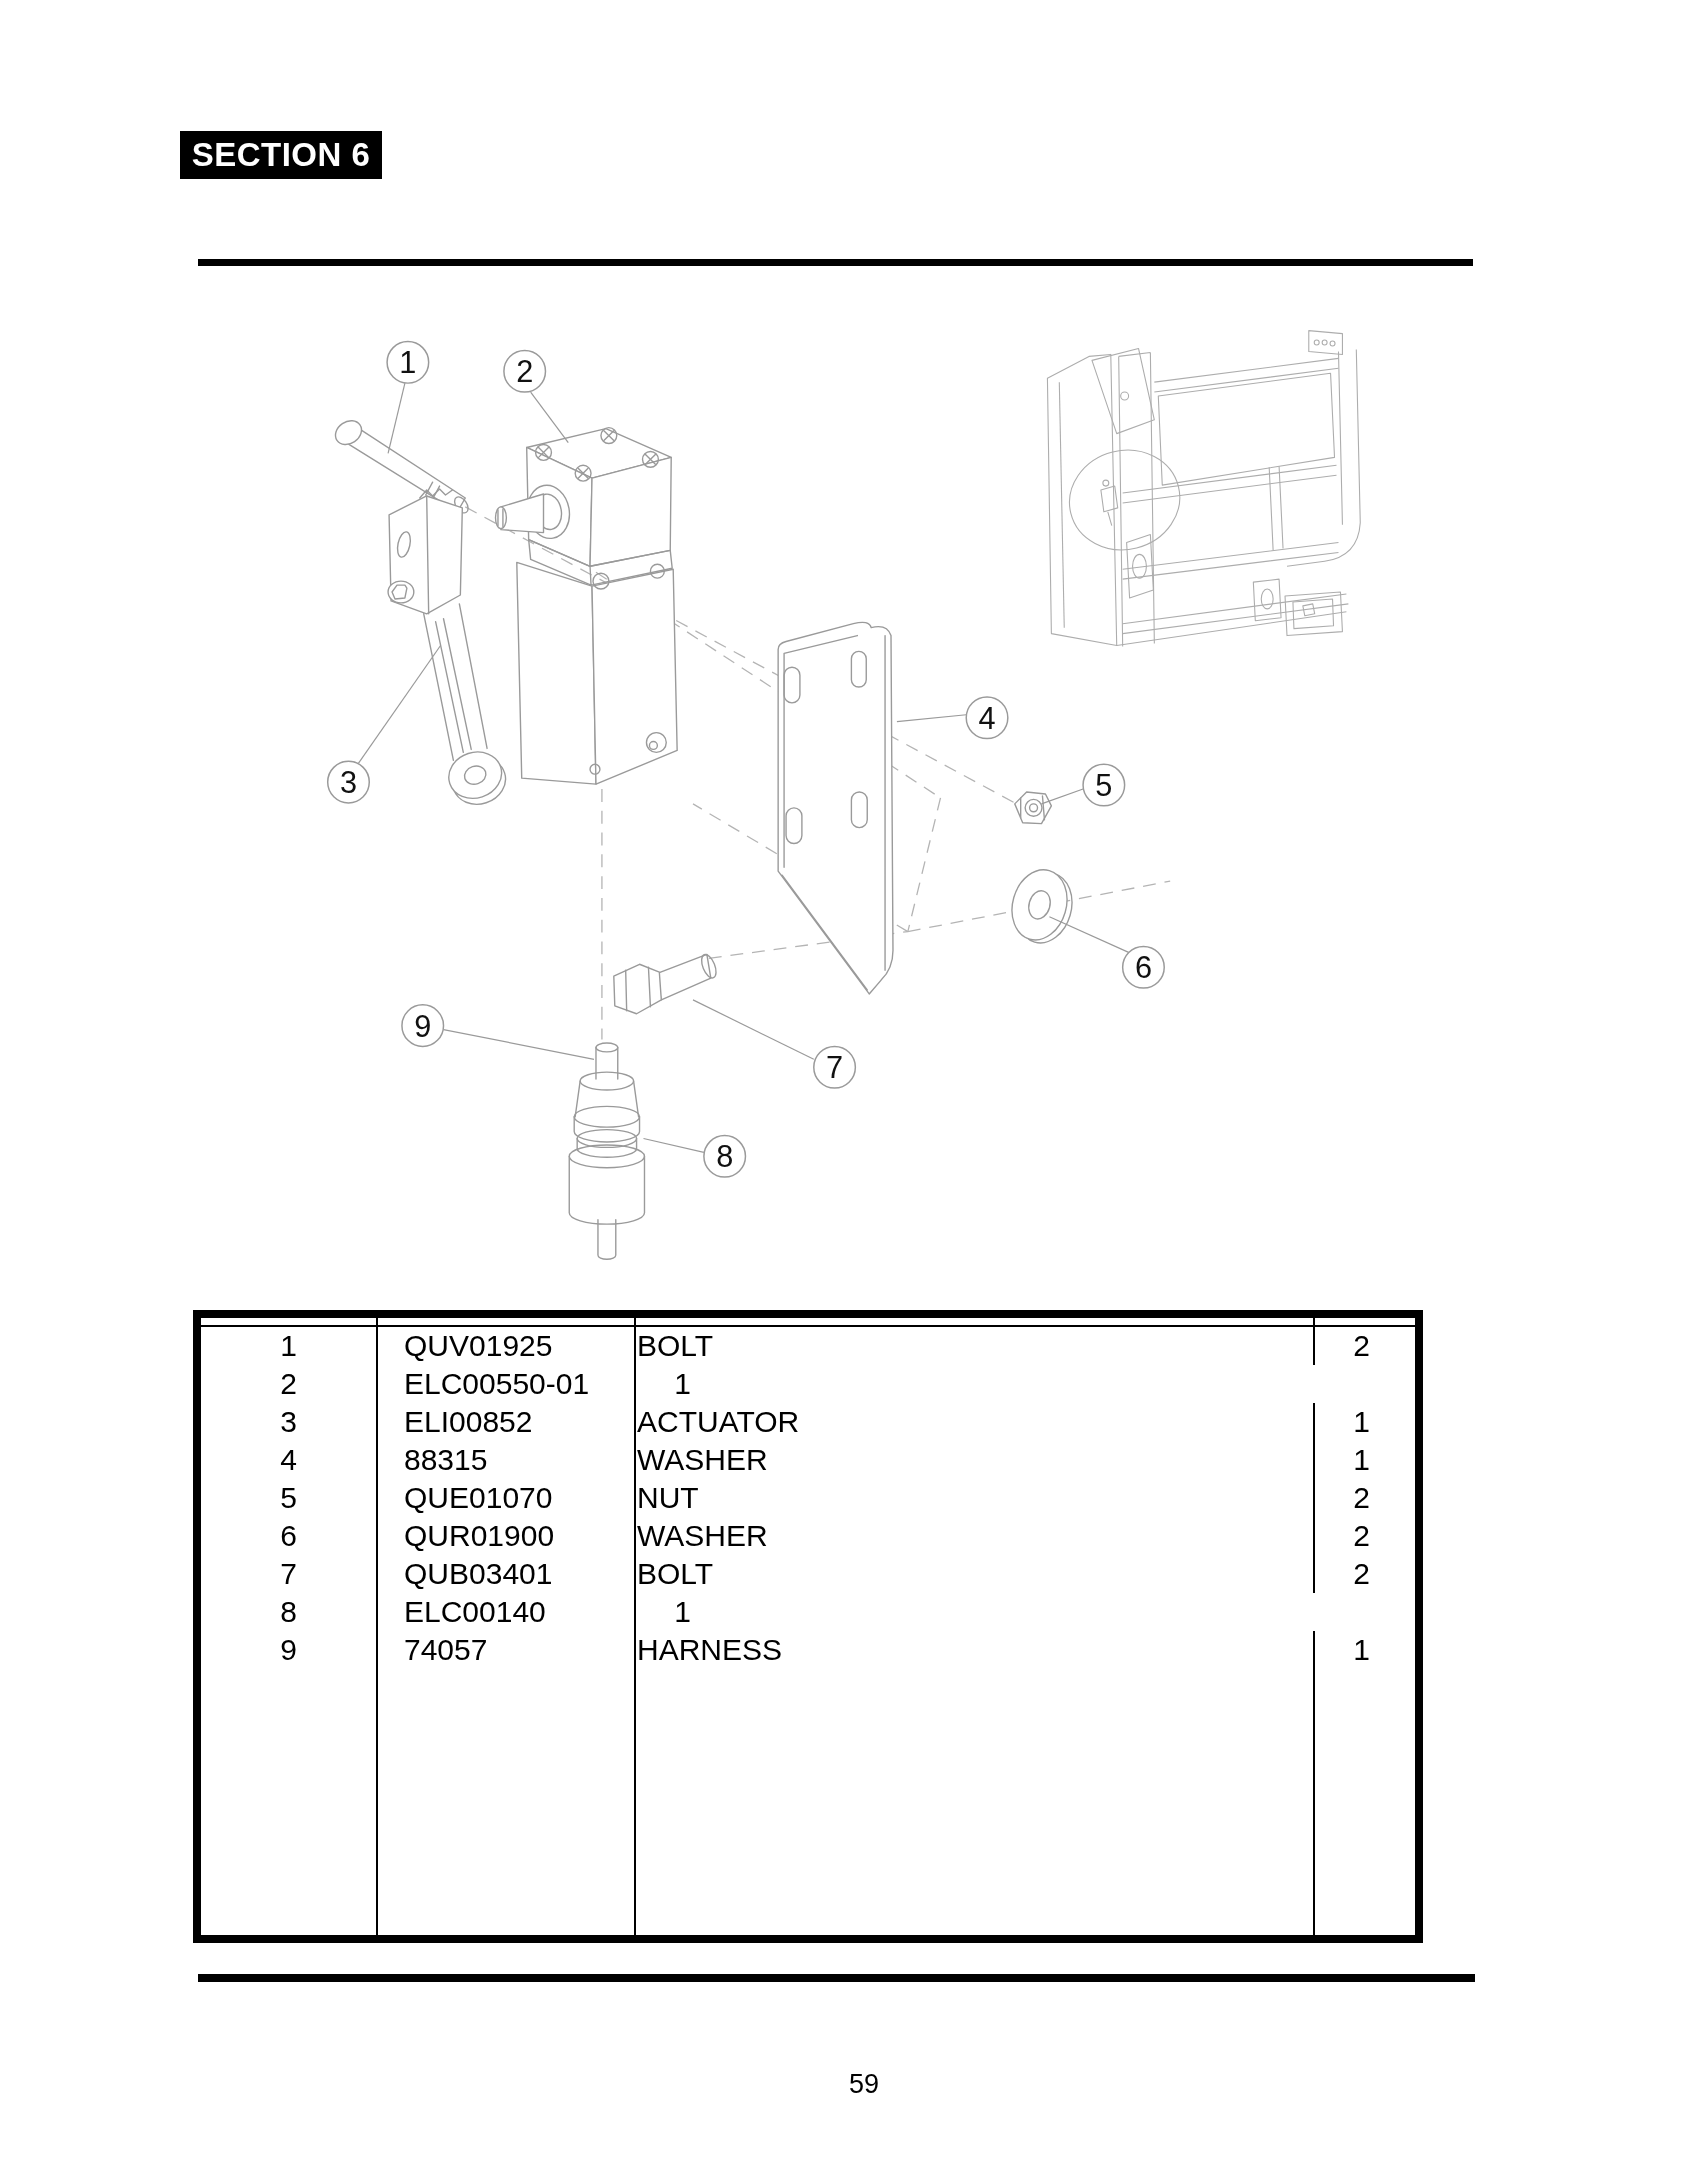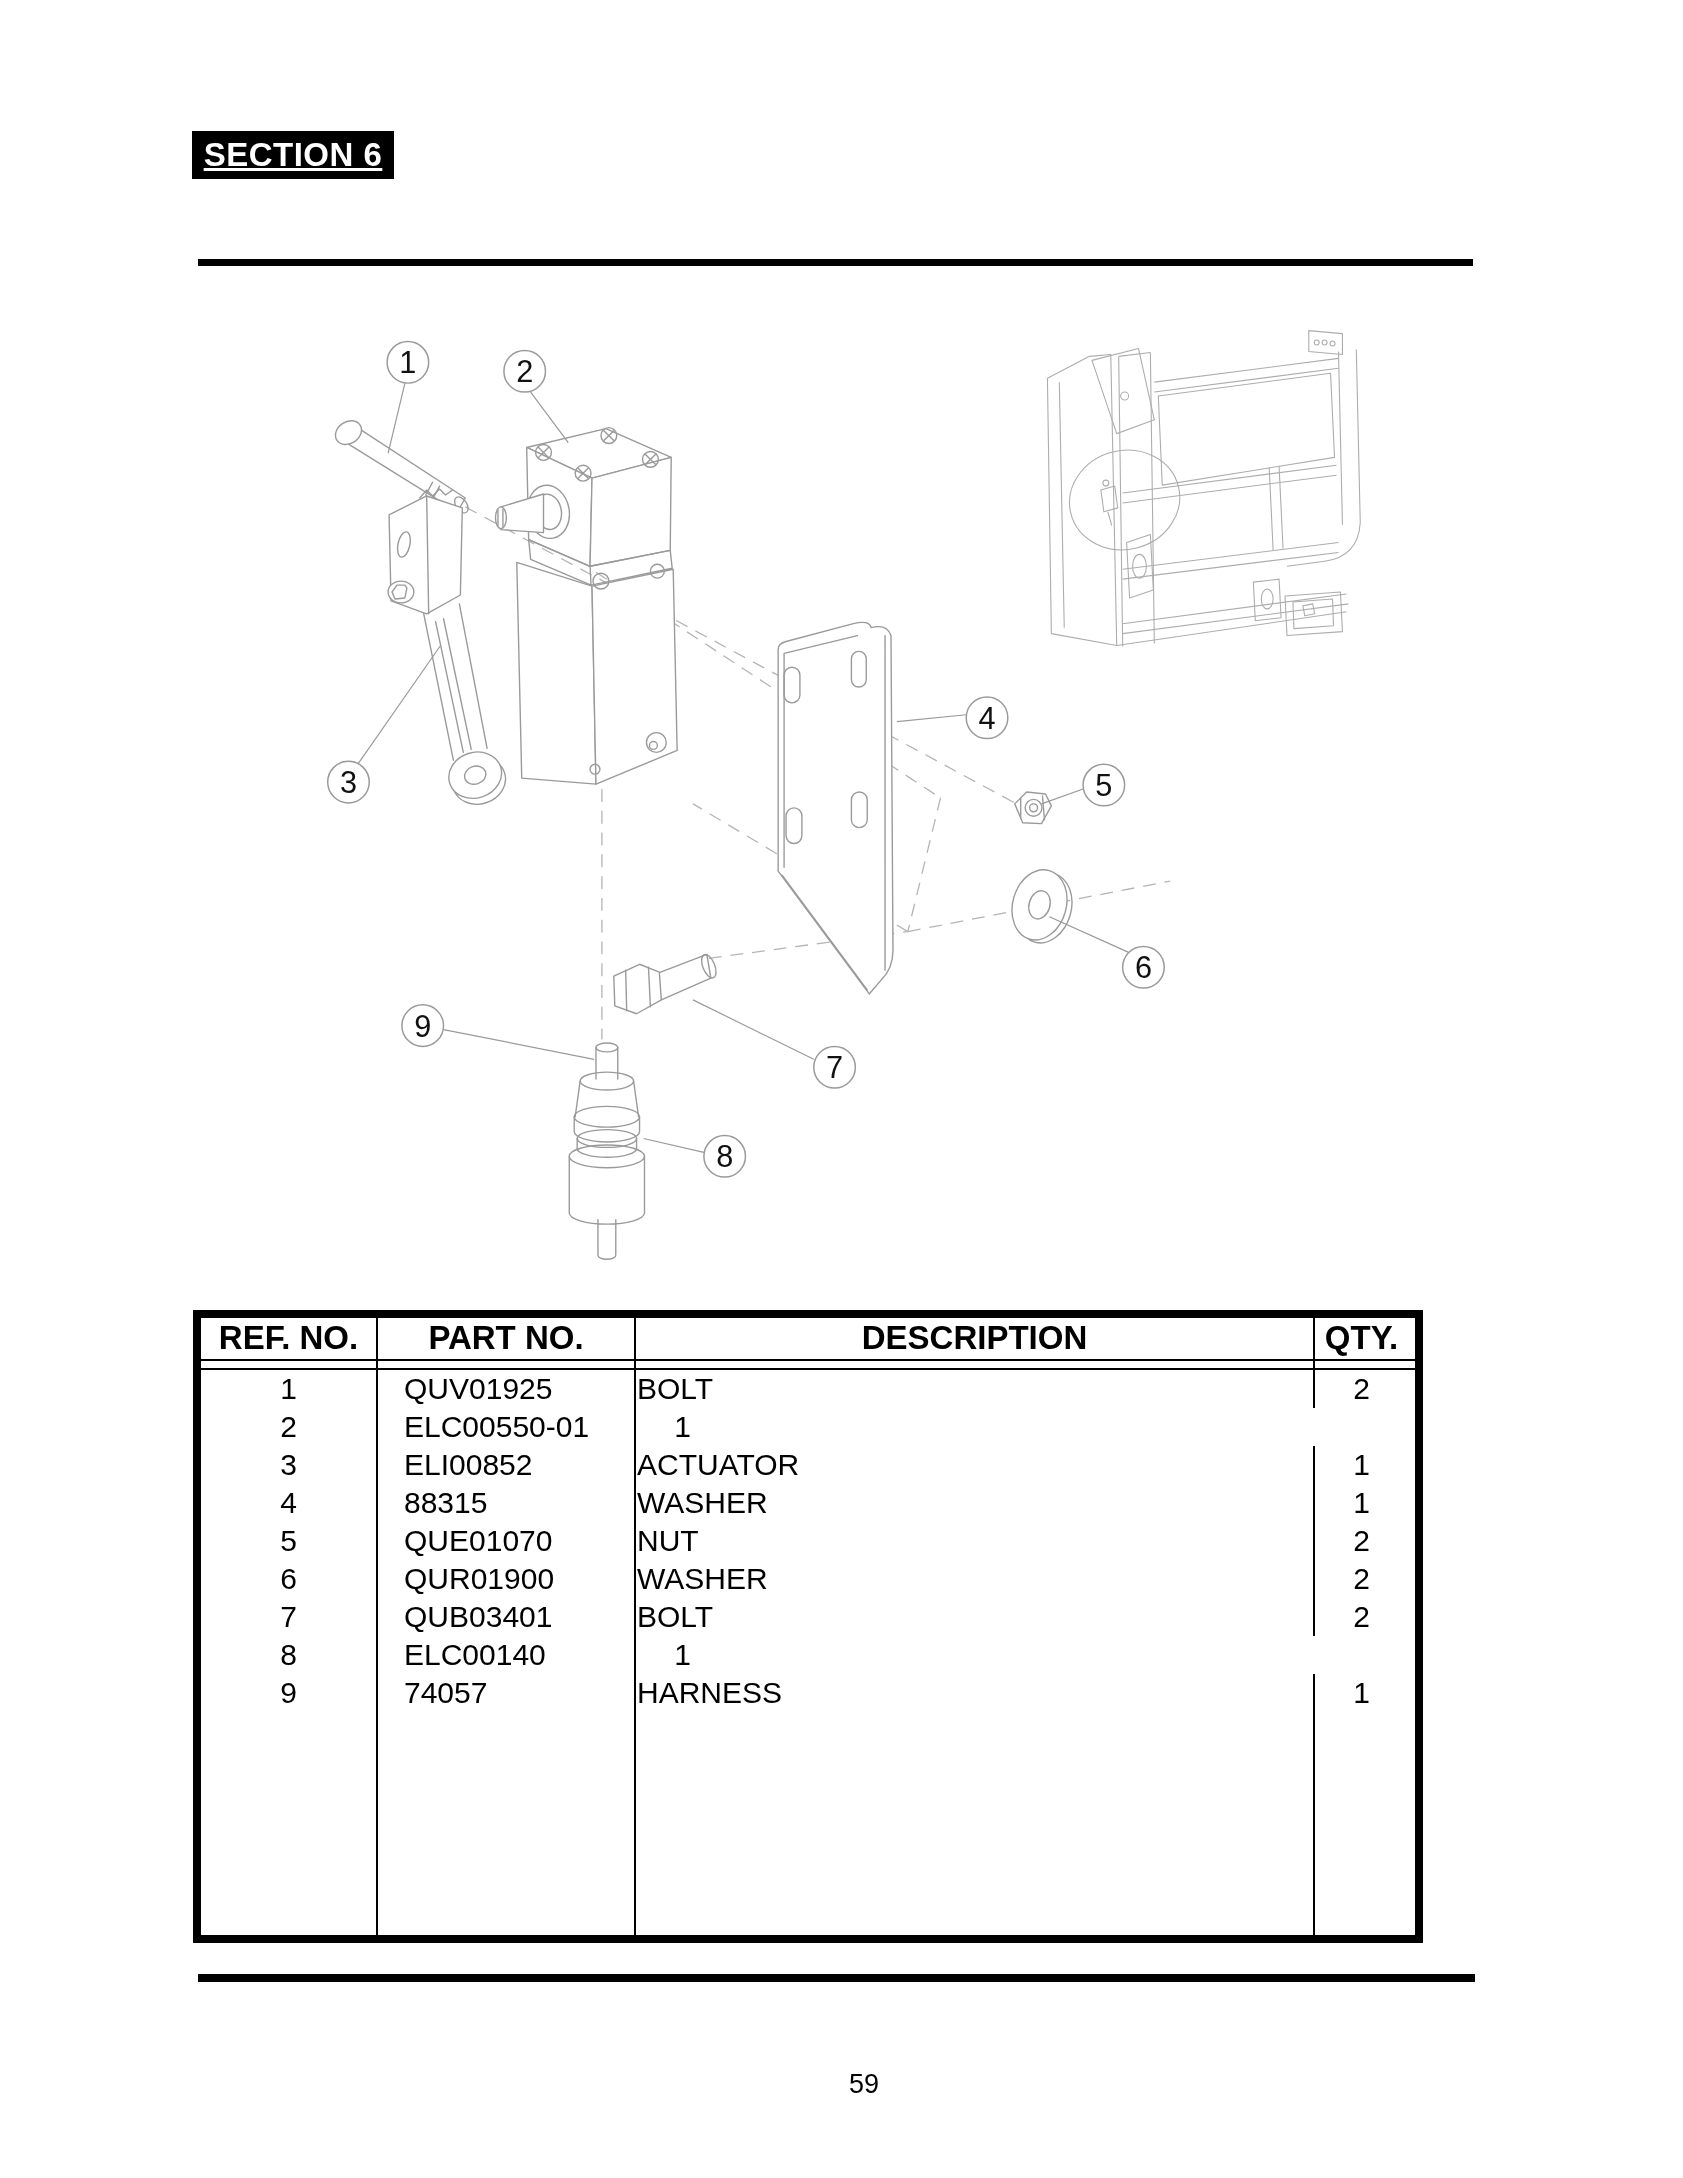--- a/index.html
+++ b/index.html
@@ -1,21 +1,21 @@
 <!DOCTYPE html>
 <html><head>
 <meta charset="utf-8">
 <style>
   html,body{margin:0;padding:0;background:#fff;}
   #page{position:relative;width:1683px;height:2178px;background:#ffffff;overflow:hidden;
         font-family:"Liberation Sans",sans-serif;color:#000;}
 
-  .badge{position:absolute;left:192px;top:131px;width:202px;height:48px;background:#000;
+  .badge{position:absolute;left:180px;top:131px;width:202px;height:48px;background:#000;
          color:#fff;font-size:33px;font-weight:bold;display:flex;align-items:center;justify-content:center;
-         letter-spacing:0.5px;text-decoration:underline;}
+         letter-spacing:0.5px;}
   .title{position:absolute;left:200px;top:186px;font-size:49px;font-weight:bold;letter-spacing:-0.5px;
          white-space:nowrap;}
   .title-rule{position:absolute;left:198px;top:259px;width:1275px;height:7px;background:#000;}
 
   .diagram{position:absolute;left:0;top:277px;width:1683px;height:1030px;}
 
   .parts-table{position:absolute;left:193px;top:1310px;width:1230px;height:633px;
                border:8px solid #000;box-sizing:border-box;display:flex;flex-direction:column;}
   .trow{display:flex;flex-shrink:0;}
   .cell{box-sizing:border-box;overflow:hidden;white-space:nowrap;}
@@ -225,26 +225,20 @@
       <circle class="co" cx="732" cy="1168" r="21"></circle>
         <text class="cot" x="732" y="1179">8</text>
       </g>
     <g>
       <circle class="co" cx="427" cy="1036" r="21"></circle>
         <text class="cot" x="427" y="1047">9</text>
       </g>
   </svg>
 
   <div class="parts-table">
-    <div class="trow head">
-      <div class="cell c1">REF. NO.</div>
-      <div class="cell c2">PART NO.</div>
-      <div class="cell c3">DESCRIPTION</div>
-      <div class="cell c4">QTY.</div>
-    </div>
     <div class="trow dline">
       <div class="cell c1"></div>
         <div class="cell c2"></div>
         <div class="cell c3"></div>
         <div class="cell c4"></div>
     </div>
 
     <div class="trow drow">
       <div class="cell c1">1</div>
       <div class="cell c2">QUV01925</div>

